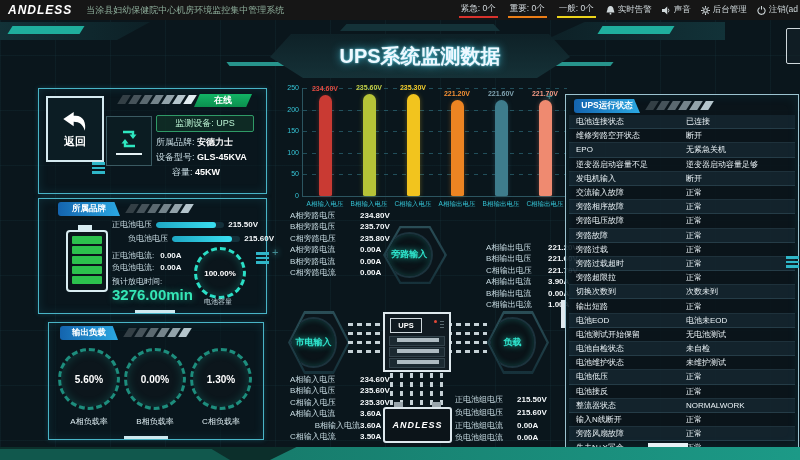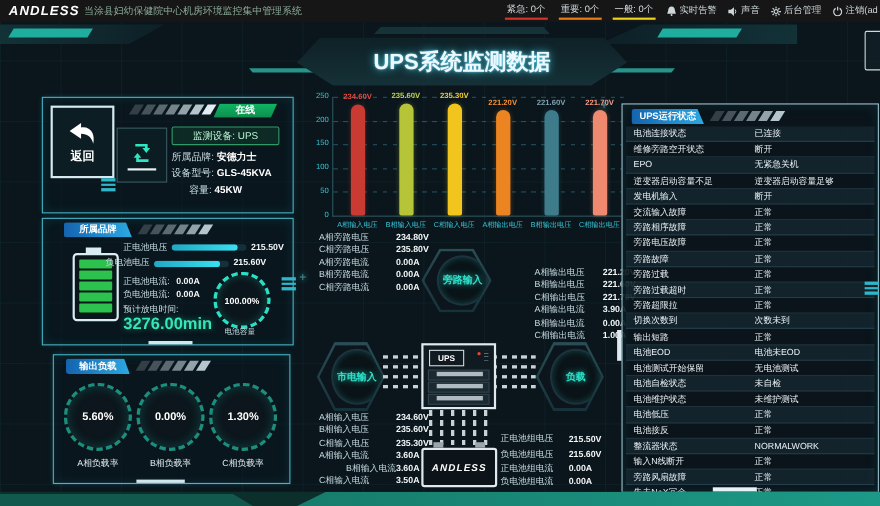--- a/index.html
+++ b/index.html
@@ -4,21 +4,21 @@
 <style>
   html,body{margin:0;padding:0;background:#05090c;font-family:"Liberation Sans",sans-serif;}
   #stage{position:relative;width:800px;height:460px;overflow:hidden;background:#0a161c;
     background-image:linear-gradient(rgba(45,105,118,.10) 1px,transparent 1px),
                      linear-gradient(90deg,rgba(45,105,118,.10) 1px,transparent 1px);
     background-size:55px 55px;color:#dfe9ee;}
   .abs{position:absolute;}
   
   .topbar{left:0;top:0;width:800px;height:20px;background:#161616;display:flex;align-items:center;z-index:30;}
   .logo{font-style:italic;font-weight:900;font-size:12px;color:#fff;letter-spacing:1px;margin-left:8px;}
-  .sys-title{font-size:9px;color:#8cab99;margin-left:4px;}
+  .sys-title{font-size:9px;color:#8cab99;margin-left:14px;}
   .topbar-right{position:absolute;right:0;top:0;height:20px;display:flex;align-items:center;gap:10px;padding-right:2px;}
   .alarm{position:relative;font-size:8.5px;color:#d4dbdf;padding:1px 2px 3px 2px;white-space:nowrap;}
   .alarm .ul{position:absolute;left:0;right:0;bottom:0;height:2px;display:block;}
   .menu-item{display:flex;align-items:center;gap:3px;font-size:8.5px;color:#cfd7da;white-space:nowrap;}
   .menu-item svg{display:block;}
   .page-title{left:270px;top:34px;width:300px;height:44px;
     background:linear-gradient(180deg,#0e2127,#153137);
     clip-path:polygon(7% 0,93% 0,100% 52%,89% 100%,11% 100%,0 52%);
     display:flex;align-items:center;justify-content:center;
     font-size:20px;font-weight:bold;color:#eef8ff;text-shadow:0 0 8px #3fc4dd,0 0 2px #9fe4f2;z-index:5;}
@@ -65,21 +65,21 @@
   #plot{left:302px;top:88px;width:264px;height:108px;border-left:1px solid #2c5560;border-bottom:1px solid #2c5560;}
   .ytick{position:absolute;left:-30px;width:26px;text-align:right;font-size:7px;color:#35c4d6;}
   .gridline{position:absolute;left:0;width:264px;height:1px;
     background:repeating-linear-gradient(90deg,rgba(52,125,142,.55) 0 4px,transparent 4px 9px);}
   .bar{position:absolute;bottom:0;width:13px;border-radius:7px 7px 2px 2px;}
   .bar-vlabel{position:absolute;font-size:7px;font-weight:bold;text-align:center;white-space:nowrap;}
   .bar-xlabel{position:absolute;top:112px;font-size:6.5px;color:#35c4d6;text-align:center;white-space:nowrap;}
   
   .hex{clip-path:polygon(26% 0,74% 0,100% 50%,74% 100%,26% 100%,0 50%);}
   .hex-outer{background:linear-gradient(180deg,#2a4d56,#16313a);display:flex;align-items:center;justify-content:center;}
-  .hex-inner{width:92%;height:92%;background:#0b151b;display:flex;align-items:center;justify-content:flex-end;}
+  .hex-inner{width:92%;height:92%;background:#0b151b;display:flex;align-items:center;justify-content:flex-start;}
   .hex-ring{width:74%;height:80%;border:2px solid #1c333d;border-radius:50%;background:#0a1318;
     display:flex;align-items:center;justify-content:center;box-shadow:inset 0 0 6px rgba(40,220,200,.25);}
   .hex-text{font-size:9px;font-weight:bold;color:#2fe3cc;text-shadow:0 0 6px #1db8a4;}
   
   .dash-h{height:3px;background:repeating-linear-gradient(90deg,#c6d2d7 0 5px,transparent 5px 9px);margin-bottom:6px;}
   .dash-vwrap{display:flex;gap:7px;}
   .dash-v{width:3px;height:36px;background:repeating-linear-gradient(0deg,#c6d2d7 0 5px,transparent 5px 9px);}
   
   .status-panel{border:1px solid #9cc3cf;background:rgba(10,20,27,.9);box-shadow:inset 0 0 12px rgba(40,170,195,.12);}
   .srow{display:flex;height:13.2px;align-items:center;border-bottom:1px solid rgba(80,120,135,.30);font-size:8px;}
@@ -232,21 +232,21 @@
       <i class="batt-cell" style="top:34px;"></i>
       <i class="batt-cell" style="top:44px;"></i>
   </div>
   <div class="abs kv-row" style="left:112px;top:221px;width:146px;align-items:center;gap:4px;">
     <span class="kv-label">正电池电压</span>
     <span class="hbar-track" style="flex:1;">
         <span class="hbar-fill" style="width:88%;display:block;"></span>
       </span>
     <span class="kv-value">215.50V</span>
   </div>
-  <div class="abs kv-row" style="left:96px;top:235px;width:146px;align-items:flex-end;gap:4px;">
+  <div class="abs kv-row" style="left:128px;top:235px;width:146px;align-items:center;gap:4px;">
     <span class="kv-label">负电池电压</span>
     <span class="hbar-track" style="flex:1;">
         <span class="hbar-fill" style="width:88%;display:block;"></span>
       </span>
     <span class="kv-value">215.60V</span>
   </div>
   <div class="abs kv-row" style="left:112px;top:252px;gap:6px;">
       <span class="kv-label">正电池电流:</span>
       <span class="kv-value">0.00A</span>
     </div>
@@ -324,20 +324,24 @@
       <span class="bar-vlabel" style="left: 214px; width: 56px; bottom: 98.7744px; color: rgb(244, 154, 132);">221.70V</span>
       <span class="bar-xlabel" style="left: 214px; width: 56px;">C相输出电压</span>
     </div>
 
   <div class="abs" style="left:290px;top:212px;width:130px;">
     <div class="kv-row" style="height:11.4px;">
         <span class="kv-label" style="width:70px;">A相旁路电压</span>
         <span class="kv-value">234.80V</span>
       </div>
       <div class="kv-row" style="height:11.4px;">
+        <span class="kv-label" style="width:70px;">B相旁路电压</span>
+        <span class="kv-value">235.70V</span>
+      </div>
+      <div class="kv-row" style="height:11.4px;">
         <span class="kv-label" style="width:70px;">C相旁路电压</span>
         <span class="kv-value">235.80V</span>
       </div>
       <div class="kv-row" style="height:11.4px;">
         <span class="kv-label" style="width:70px;">A相旁路电流</span>
         <span class="kv-value">0.00A</span>
       </div>
       <div class="kv-row" style="height:11.4px;">
         <span class="kv-label" style="width:70px;">B相旁路电流</span>
         <span class="kv-value">0.00A</span>

